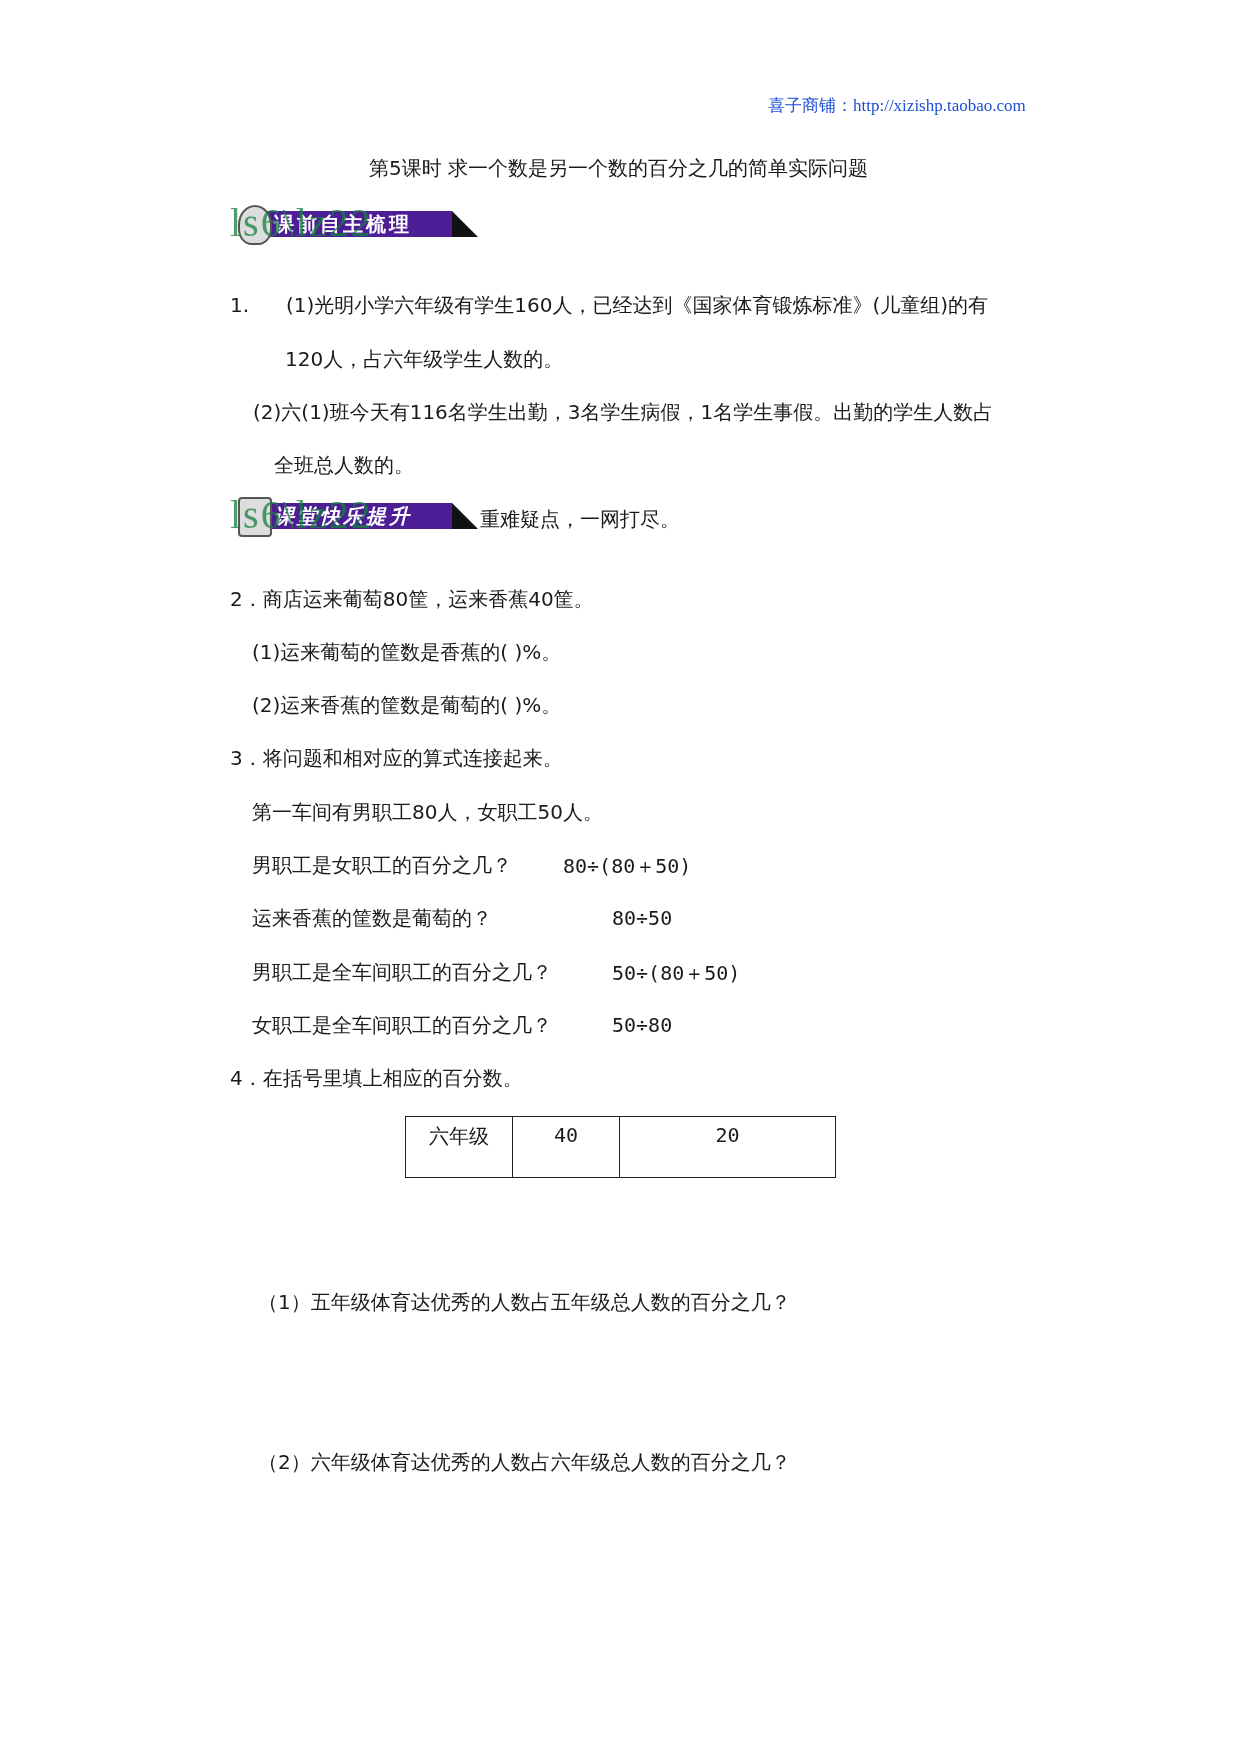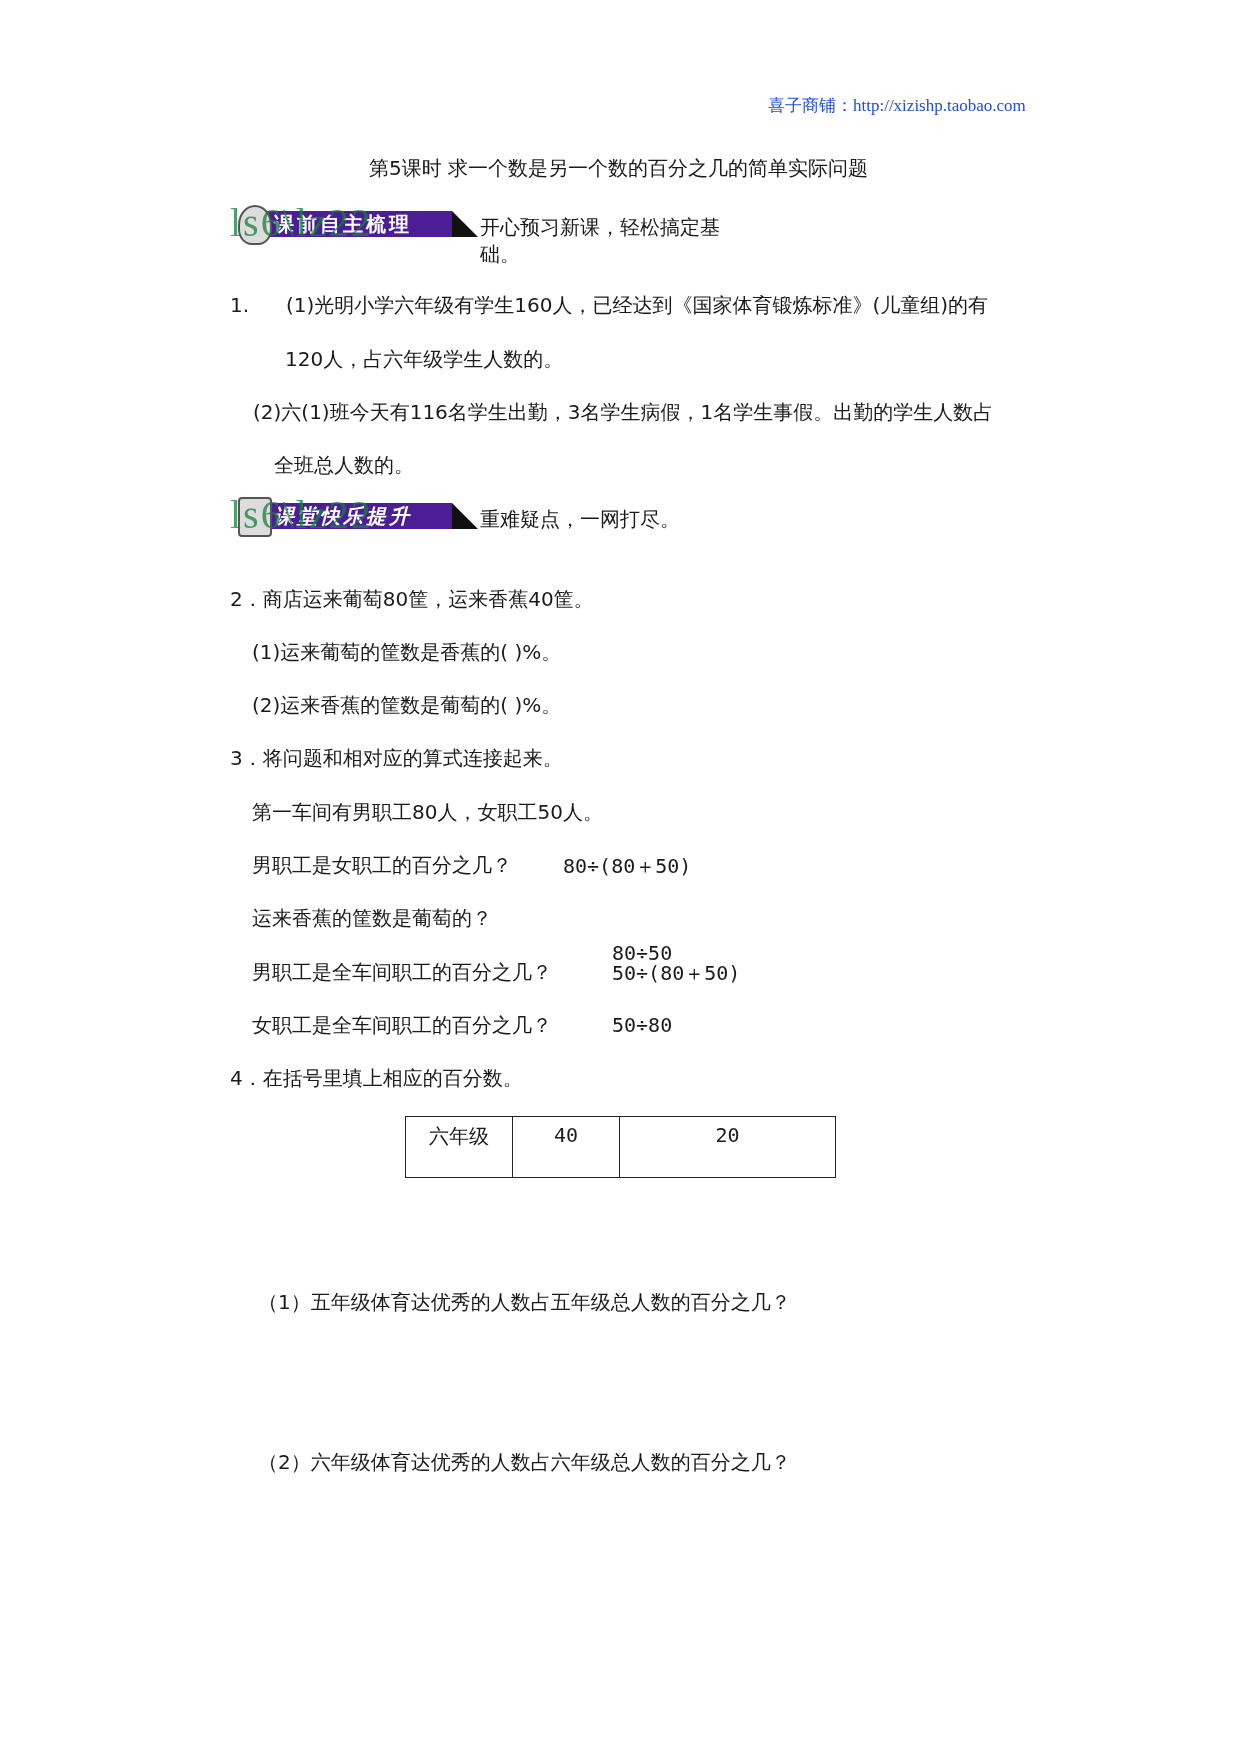--- a/index.html
+++ b/index.html
@@ -29,21 +29,20 @@
 <body>
 
 <div class="abs hdr">喜子商铺：http://xizishp.taobao.com</div>
 <div class="abs title">第5课时  求一个数是另一个数的百分之几的简单实际问题</div>
 
 <div class="banner" style="left:230px; top:205px; width:500px;">
   <div class="bar" style="width:164px;">课前自主梳理</div>
   <div class="tri" style="left:222px;"></div>
   <div class="mascot"></div>
   <div class="wm">ls6\lz22</div>
-  <div class="tag" style="left:250px;">开心预习新课，轻松搞定基础。</div>
 </div>
 
 <div class="abs txt" style="left:230px; top:293px;">1.</div>
 <div class="abs txt" style="left:286px; top:293px;">(1)光明小学六年级有学生160人，已经达到《国家体育锻炼标准》(儿童组)的有</div>
 <div class="abs txt" style="left:285px; top:347px;">120人，占六年级学生人数的。</div>
 <div class="abs txt" style="left:253px; top:400px;">(2)六(1)班今天有116名学生出勤，3名学生病假，1名学生事假。出勤的学生人数占</div>
 <div class="abs txt" style="left:274px; top:453px;">全班总人数的。</div>
 
 <div class="banner" style="left:230px; top:497px; width:500px;">
   <div class="bar" style="width:164px;font-style:italic;">课堂快乐提升</div>
@@ -59,21 +58,21 @@
 
 <div class="abs txt" style="left:230px; top:746px;">3．将问题和相对应的算式连接起来。</div>
 <div class="abs txt" style="left:252px; top:800px;">第一车间有男职工80人，女职工50人。</div>
 
 <div class="abs txt" style="left:252px; top:853px;">男职工是女职工的百分之几？</div>
 <div class="abs txt" style="left:252px; top:906px;">运来香蕉的筐数是葡萄的？</div>
 <div class="abs txt" style="left:252px; top:960px;">男职工是全车间职工的百分之几？</div>
 <div class="abs txt" style="left:252px; top:1013px;">女职工是全车间职工的百分之几？</div>
 
 <div class="abs mono" style="left:563px; top:853px;">80÷(80＋50)</div>
-<div class="abs mono" style="left:612px; top:906px;margin-top:35px;">80÷50</div>
+<div class="abs mono" style="left:612px; top:906px;">80÷50</div>
 <div class="abs mono" style="left:612px; top:960px;">50÷(80＋50)</div>
 <div class="abs mono" style="left:612px; top:1013px;">50÷80</div>
 
 <div class="abs txt" style="left:230px; top:1066px;">4．在括号里填上相应的百分数。</div>
 
 <table class="grid">
   <tbody>
   <tr>
     <td class="c0">六年级</td>
     <td class="c1 mono">40</td>

